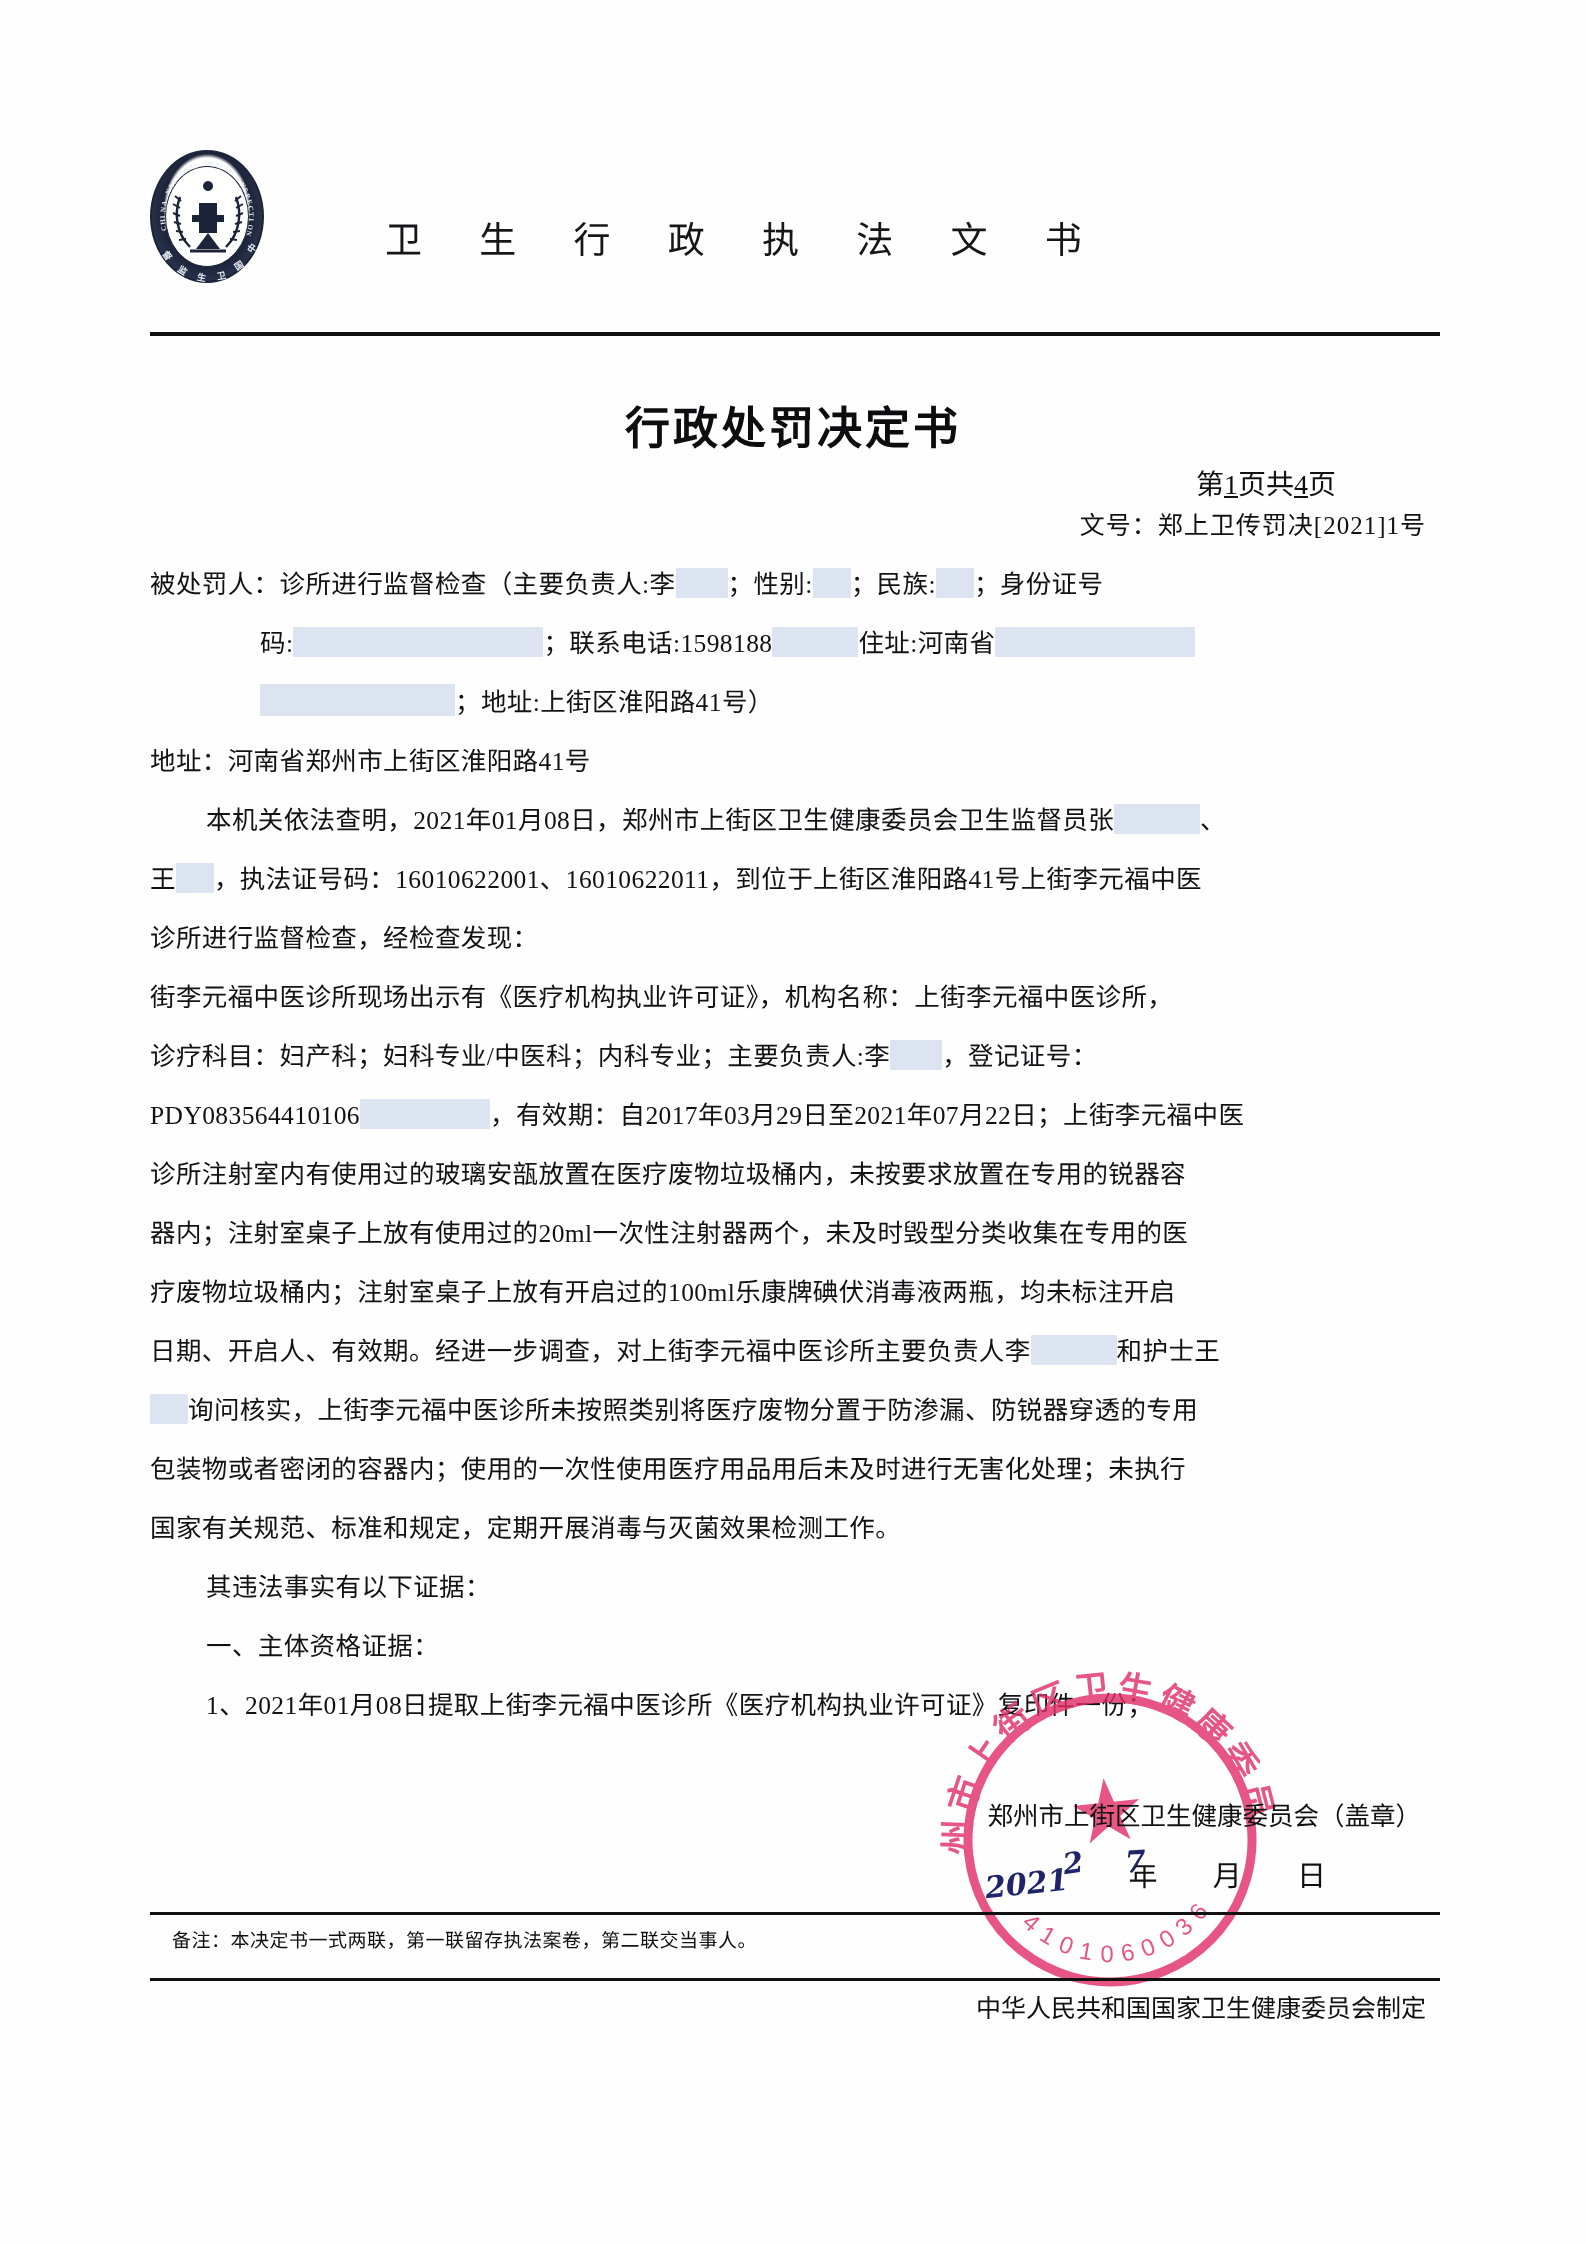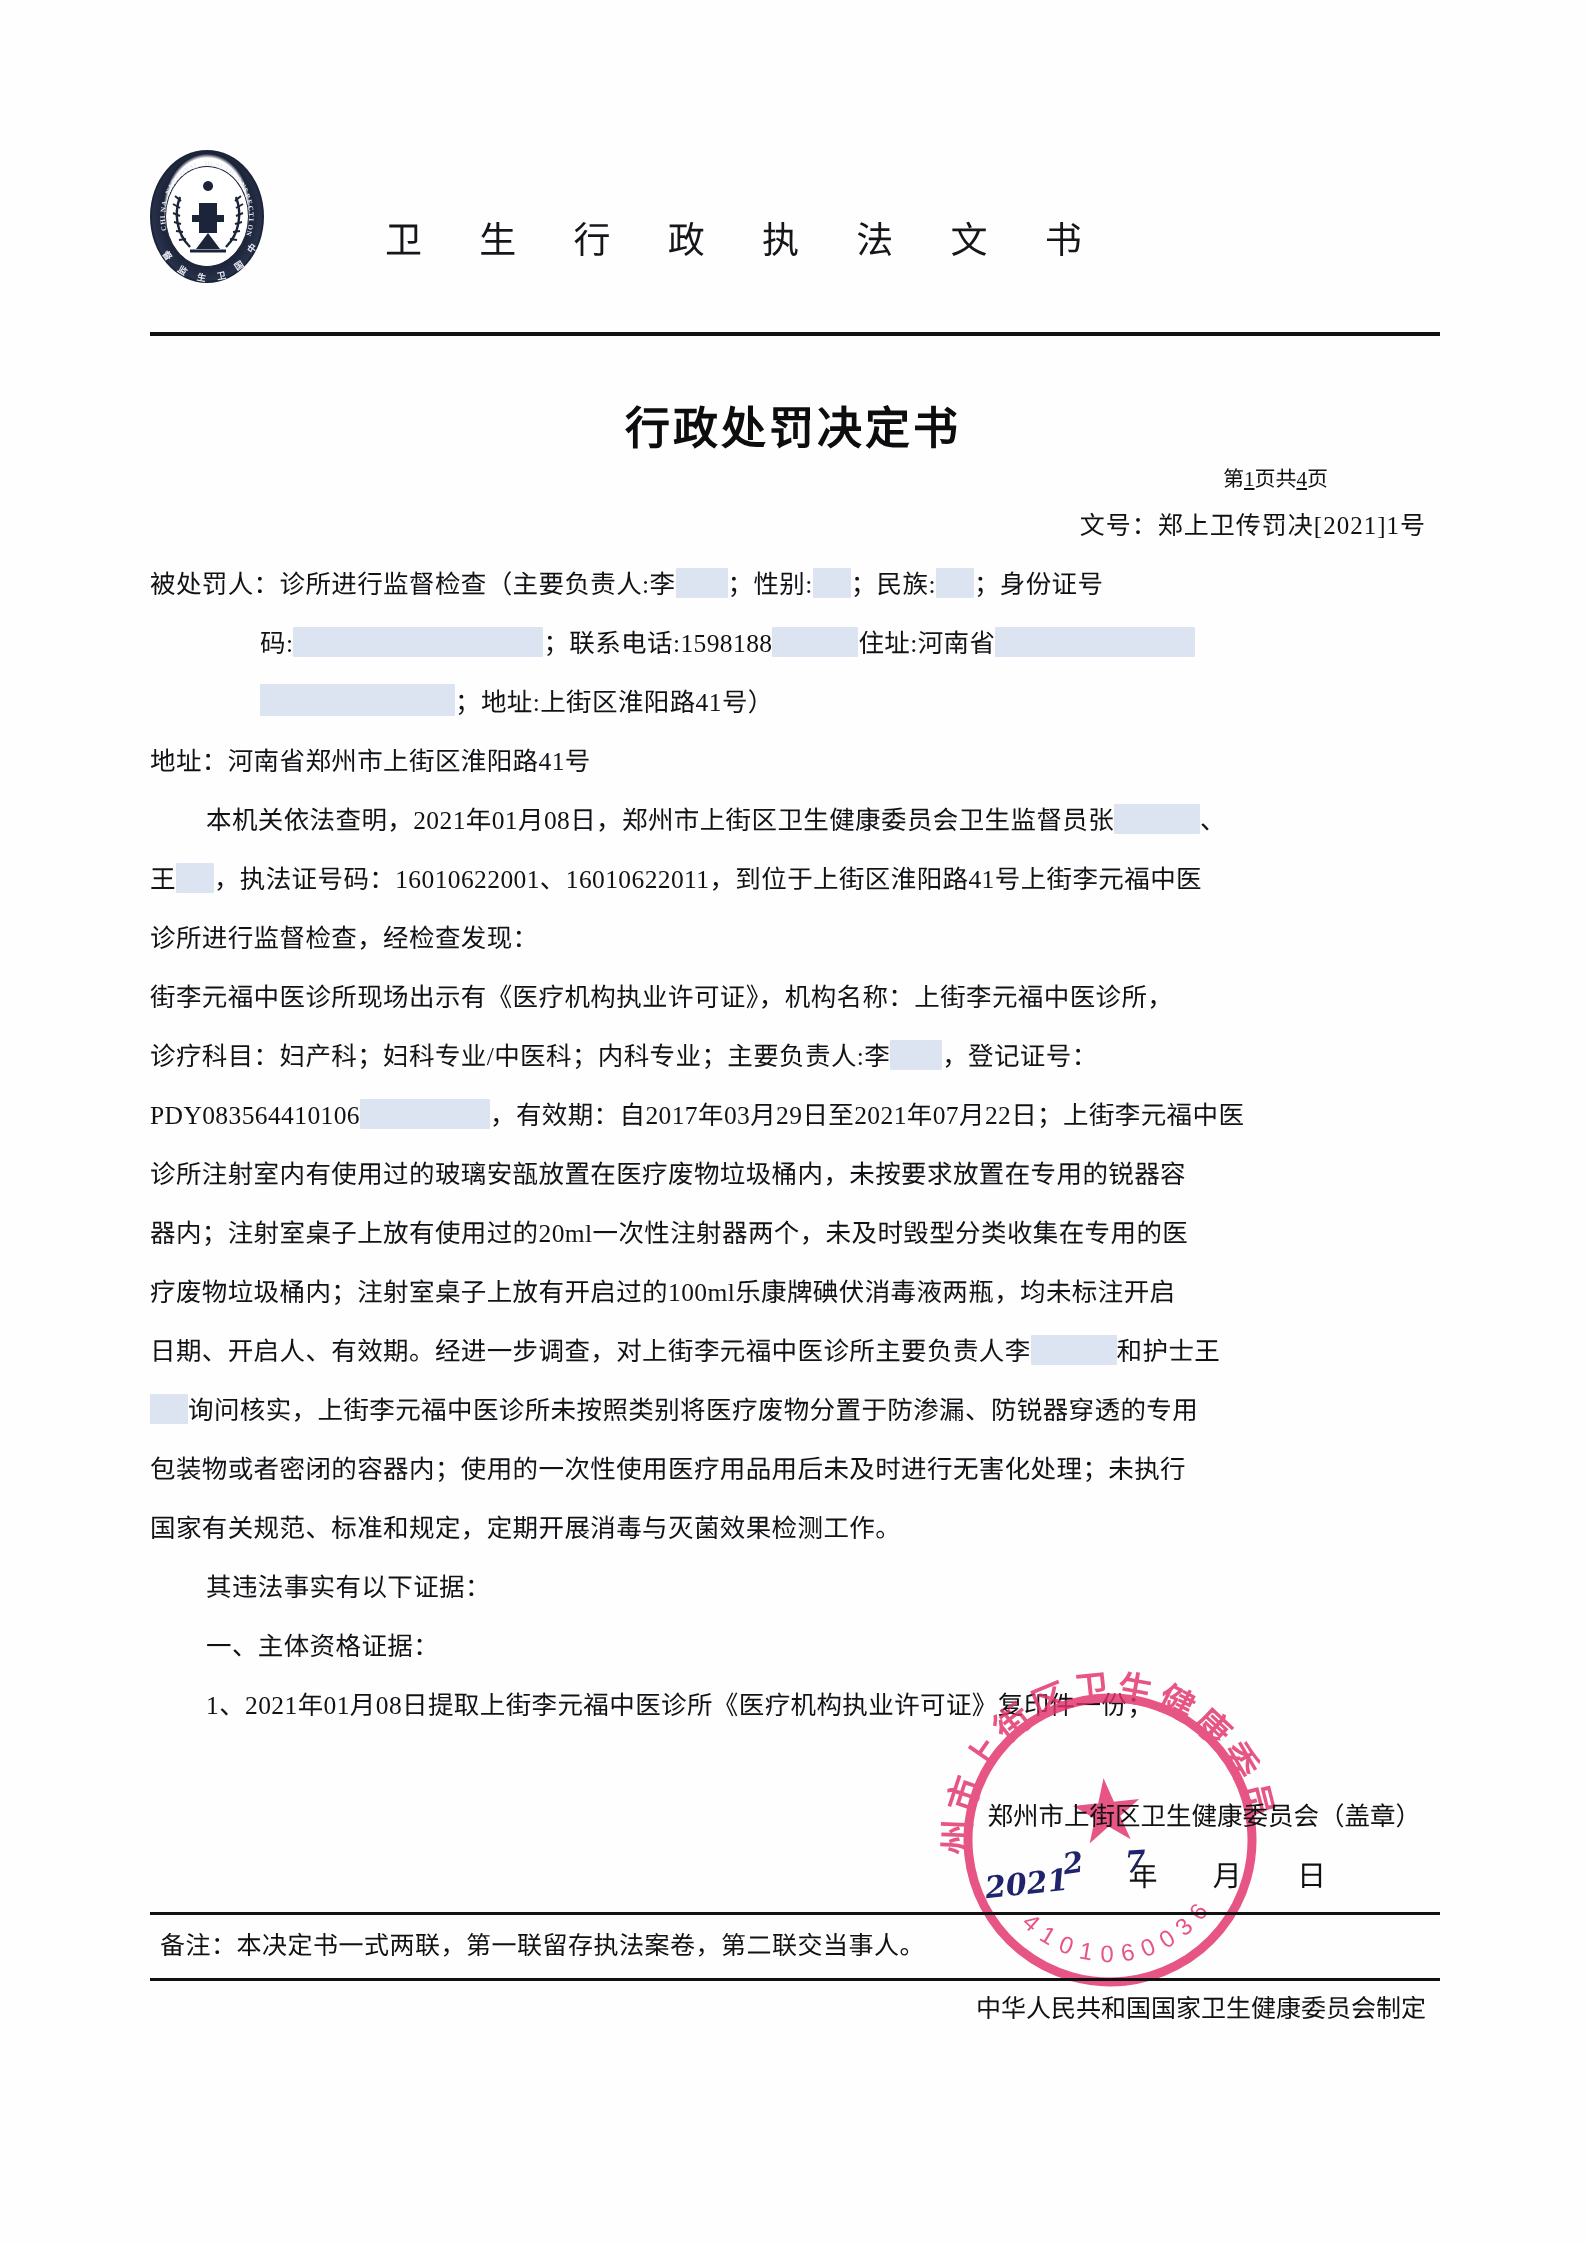--- a/index.html
+++ b/index.html
@@ -58,22 +58,22 @@
   }
   
   .main-title{
     position:absolute;left:0;right:0;top:392px;
     text-align:center;
     font-size:45px;font-weight:bold;letter-spacing:3px;
     font-family:"Liberation Sans","DejaVu Sans",sans-serif;
     color:#0d0d10;
   }
   .page-count{
-    position:absolute;right:258px;top:462px;
-    font-size:21px;white-space:nowrap;
+    position:absolute;right:250px;top:462px;
+    font-size:28px;white-space:nowrap;
   }
   .page-count u{text-decoration:underline;}
   .doc-no{
     position:absolute;right:160px;top:505px;
     font-size:25px;white-space:nowrap;letter-spacing:1px;
   }
   
   .body{
     position:absolute;left:150px;top:555px;width:1290px;
     font-size:25.5px;line-height:59px;letter-spacing:.4px;
@@ -118,22 +118,22 @@
   .seal{
     position:absolute;left:930px;top:1660px;width:360px;height:360px;
     transform:rotate(-6deg);
     pointer-events:none;
   }
   .seal svg{width:100%;height:100%;opacity:.82;}
   
   .hrule-a{position:absolute;left:150px;top:1912px;width:1290px;border-top:3.5px solid #111;}
   .hrule-b{position:absolute;left:150px;top:1978px;width:1290px;border-top:3.5px solid #111;}
   .remark{
-    position:absolute;left:160px;top:1925px;
-    font-size:25px;letter-spacing:.5px;white-space:nowrap;
+    position:absolute;left:172px;top:1925px;
+    font-size:19px;letter-spacing:.5px;white-space:nowrap;
     font-family:Liberation Sans, sans-serif;
   }
   .maker{
     position:absolute;right:160px;top:1988px;
     font-size:25px;white-space:nowrap;
     font-family:"Liberation Sans","DejaVu Sans",sans-serif;
   }
 </style>
 </head>
 <body>

